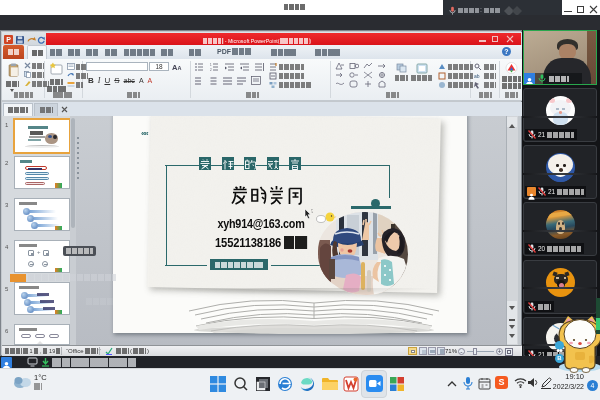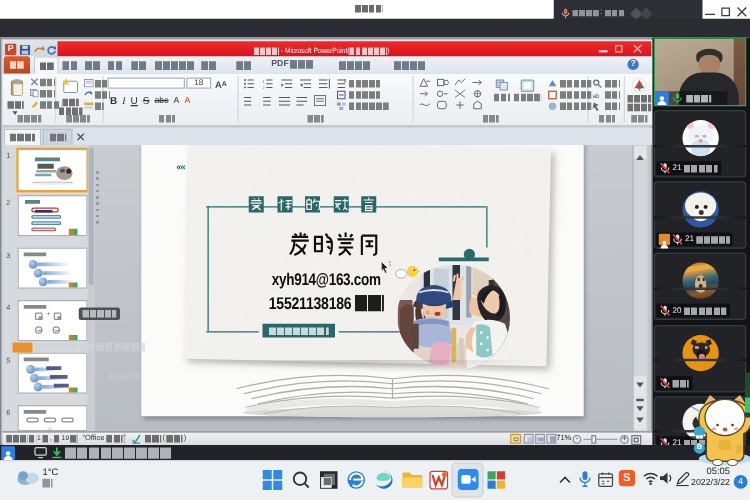--- a/index.html
+++ b/index.html
@@ -885,17 +885,17 @@
         <circle cx="6.5" cy="10" r="1" fill="#333"></circle>
       </svg>
   <svg class="ab" style="left:527px;top:9px" width="12" height="11" viewBox="0 0 12 11">
         <path d="M1 4v3h2.5L7 10V1L3.5 4z" fill="#333"></path>
         <path d="M8.5 3a3.5 3.5 0 0 1 0 5" stroke="#333" stroke-width="1" fill="none"></path>
       </svg>
   <svg class="ab" style="left:540px;top:9px" width="12" height="12" viewBox="0 0 12 12">
         <path d="M2 10l1-3 5.5-5.5a1.4 1.4 0 0 1 2 2L5 9z" fill="none" stroke="#333" stroke-width="1"></path>
         <path d="M1 11.5h10" stroke="#333" stroke-width="1"></path>
       </svg>
-  <div class="ab" style="left:556px;top:4px;width:28px;text-align:right;font-size:7.5px;color:#222">05:05</div>
+  <div class="ab" style="left:556px;top:4px;width:28px;text-align:right;font-size:7.5px;color:#222">19:10</div>
   <div class="ab" style="left:548px;top:15px;width:36px;text-align:right;font-size:7px;color:#222">2022/3/22</div>
   <div class="ab" style="left:587px;top:12px;width:11px;height:11px;border-radius:50%;background:#2a7fd4;color:#fff;font-size:7px;text-align:center;line-height:11px">4</div>
 </div>
 
 </div>
 </body></html>

